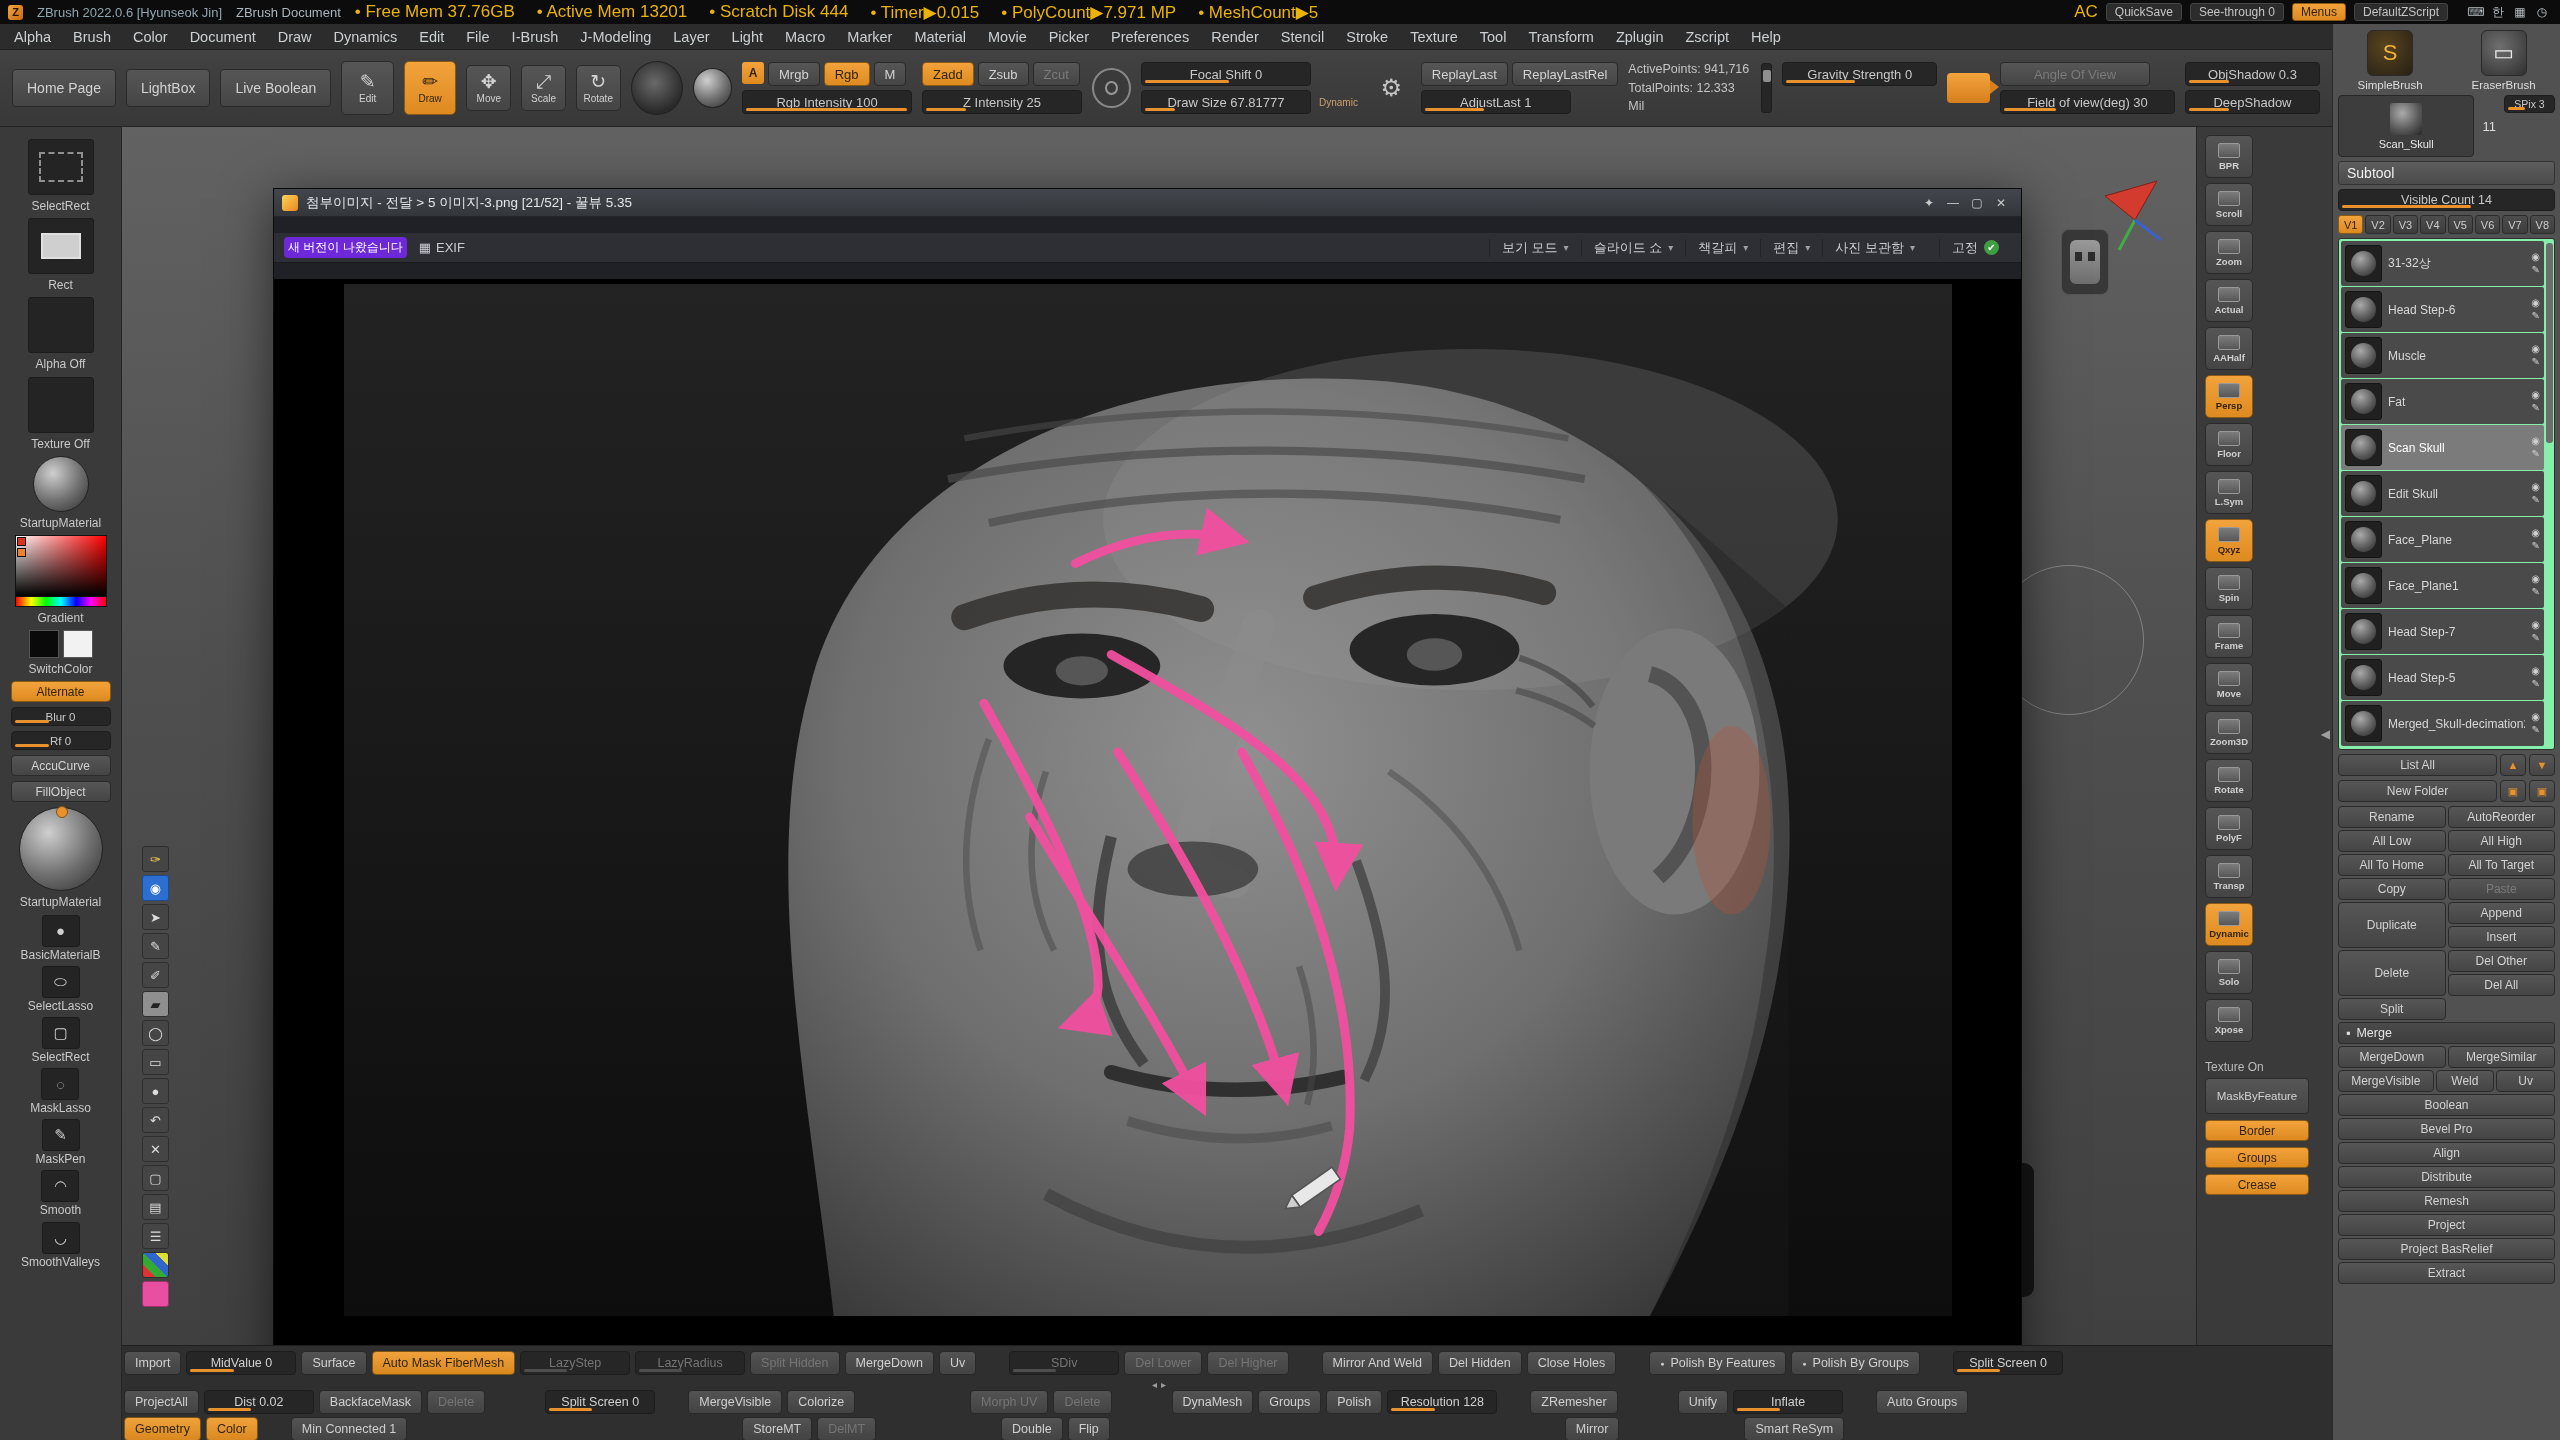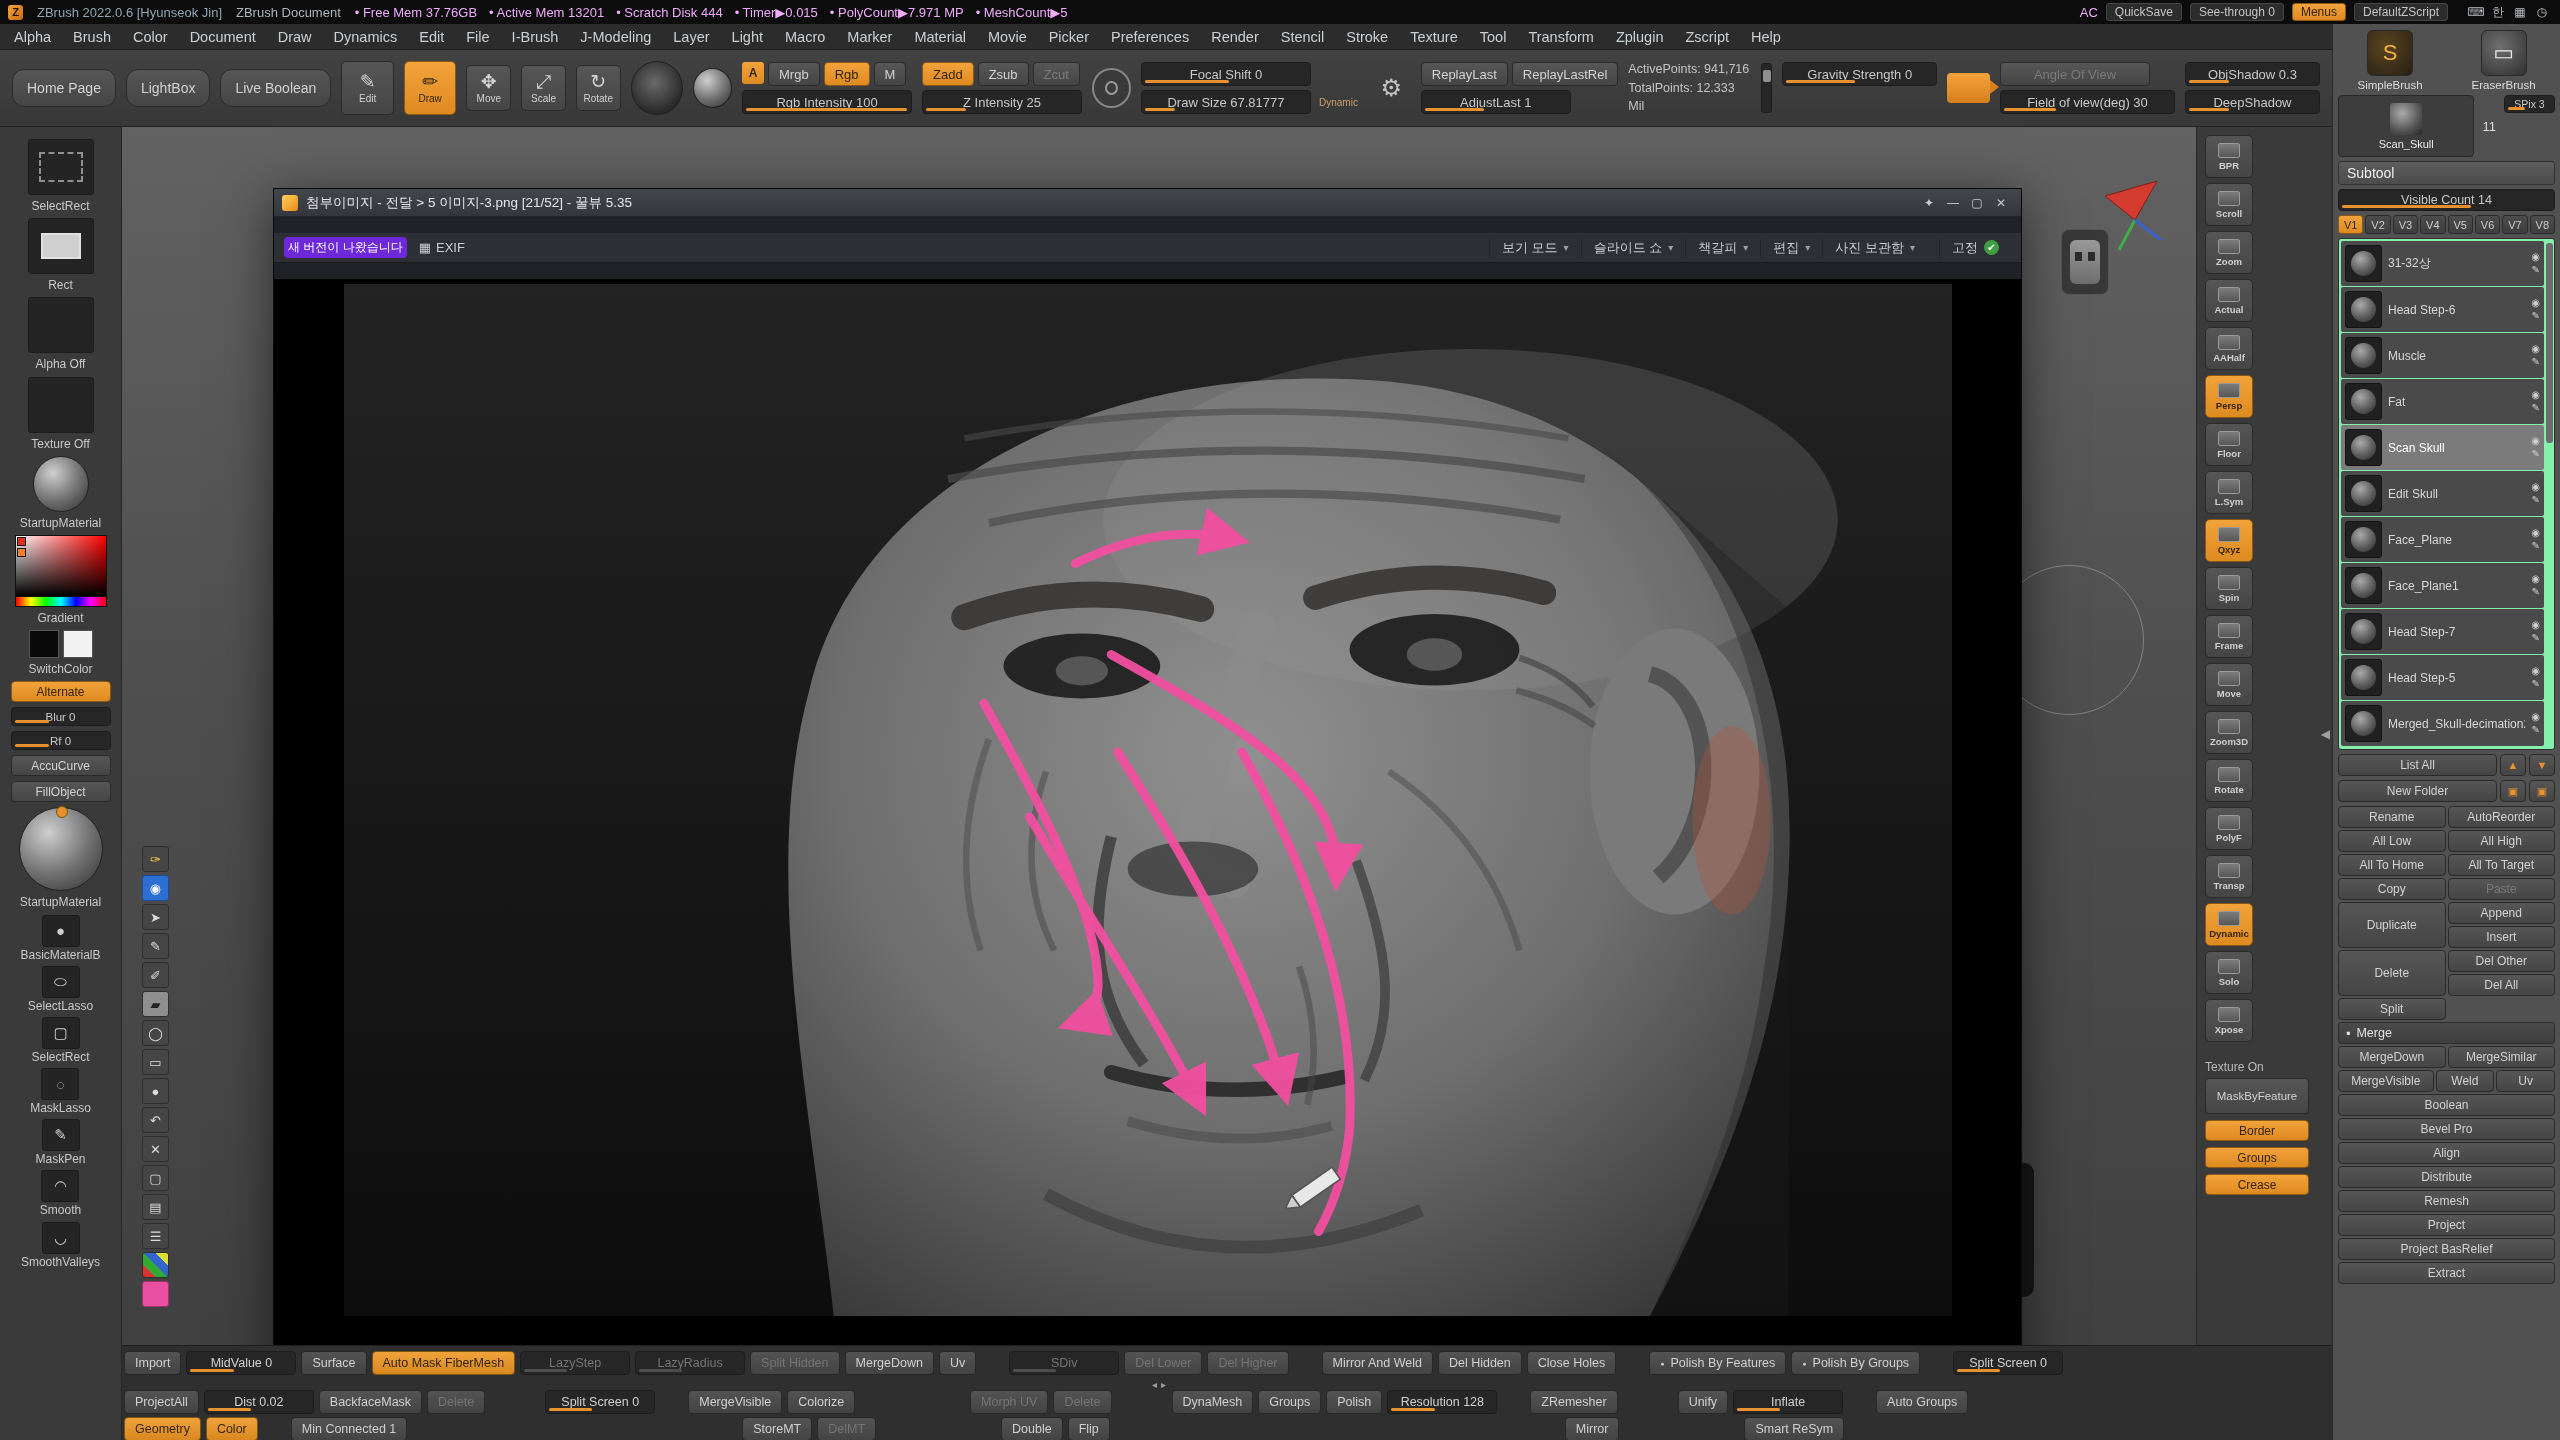--- a/index.html
+++ b/index.html
@@ -18,37 +18,37 @@
   .sl::after { content:""; position:absolute; left:3px; bottom:2px; height:3px; width:var(--f,38%);
         background:#e8912d; border-radius:2px; }
 
   
   #titlebar { position:absolute; left:0; top:0; width:2560px; height:24px; background:#0c0c0c;
         display:flex; align-items:center; padding:0 8px; gap:14px; }
   .tb-logo { width:15px; height:15px; border-radius:3px; background:linear-gradient(135deg,#f5a63a,#c96a14);
         color:#241403; font-size:11px; font-weight:bold; display:flex; align-items:center; justify-content:center; }
   .tb-app { color:#8fa6b2; font-size:13px; }
   .tb-doc { color:#a9b6bd; font-size:13px; }
-  .tb-stats { display:flex; gap:12px; color:#f0abfc; font-size:13px; }
+  .tb-stats { display:flex; gap:22px; color:#eab308; font-size:17px; }
   .tb-right { margin-left:auto; display:flex; align-items:center; gap:8px; }
   .pill { height:18px; padding:0 8px; font-size:12px; display:flex; align-items:center;
         background:#2c2c2c; border:1px solid #454545; border-radius:3px; color:#c5c5c5; }
   .pill.orange { background:linear-gradient(#f3a33c,#dd8a20); color:#32240e; border-color:#8a5a14; }
   .tray-ico { width:20px; height:18px; display:flex; align-items:center; justify-content:center;
         color:#b7bec2; font-size:12px; }
 
   
   #menubar { position:absolute; left:0; top:24px; width:2332px; height:26px; background:#2c2c2c;
         border-bottom:1px solid #1e1e1e; display:flex; align-items:center; gap:22px; padding:0 14px; }
   .menu-item { color:#cbd0d3; font-size:14.5px; cursor:default; }
 
   
   #toolbar { position:absolute; left:0; top:50px; width:2332px; height:77px; background:linear-gradient(#424242,#383838);
         border-bottom:1px solid #242424; display:flex; align-items:center; gap:10px; padding:0 12px; }
-  .tbtn { height:38px; padding:0 14px; font-size:14px;border-radius:12px; }
+  .tbtn { height:38px; padding:0 14px; font-size:14px; }
   .sq { display:flex; flex-direction:column; align-items:center; justify-content:center; gap:2px;
         background:linear-gradient(#565656,#454545); border:1px solid #2a2a2a; border-radius:5px; color:#d2d2d2; }
   .sq .g { font-size:19px; line-height:1; } .sq .l { font-size:10px; }
   .sq.big { width:54px; height:54px; }
   .sq.med { width:46px; height:46px; }
   .sq.orange { background:linear-gradient(#f3a33c,#dd8a20); color:#32240e; border-color:#8a5a14; }
   .group { display:flex; flex-direction:column; gap:4px; }
   .grow { display:flex; gap:4px; }
   .brush-prev { width:54px; height:54px; border-radius:50%; border:1px solid #222;
         background:radial-gradient(circle at 45% 40%, #6a6a6a, #2a2a2a 70%); }

